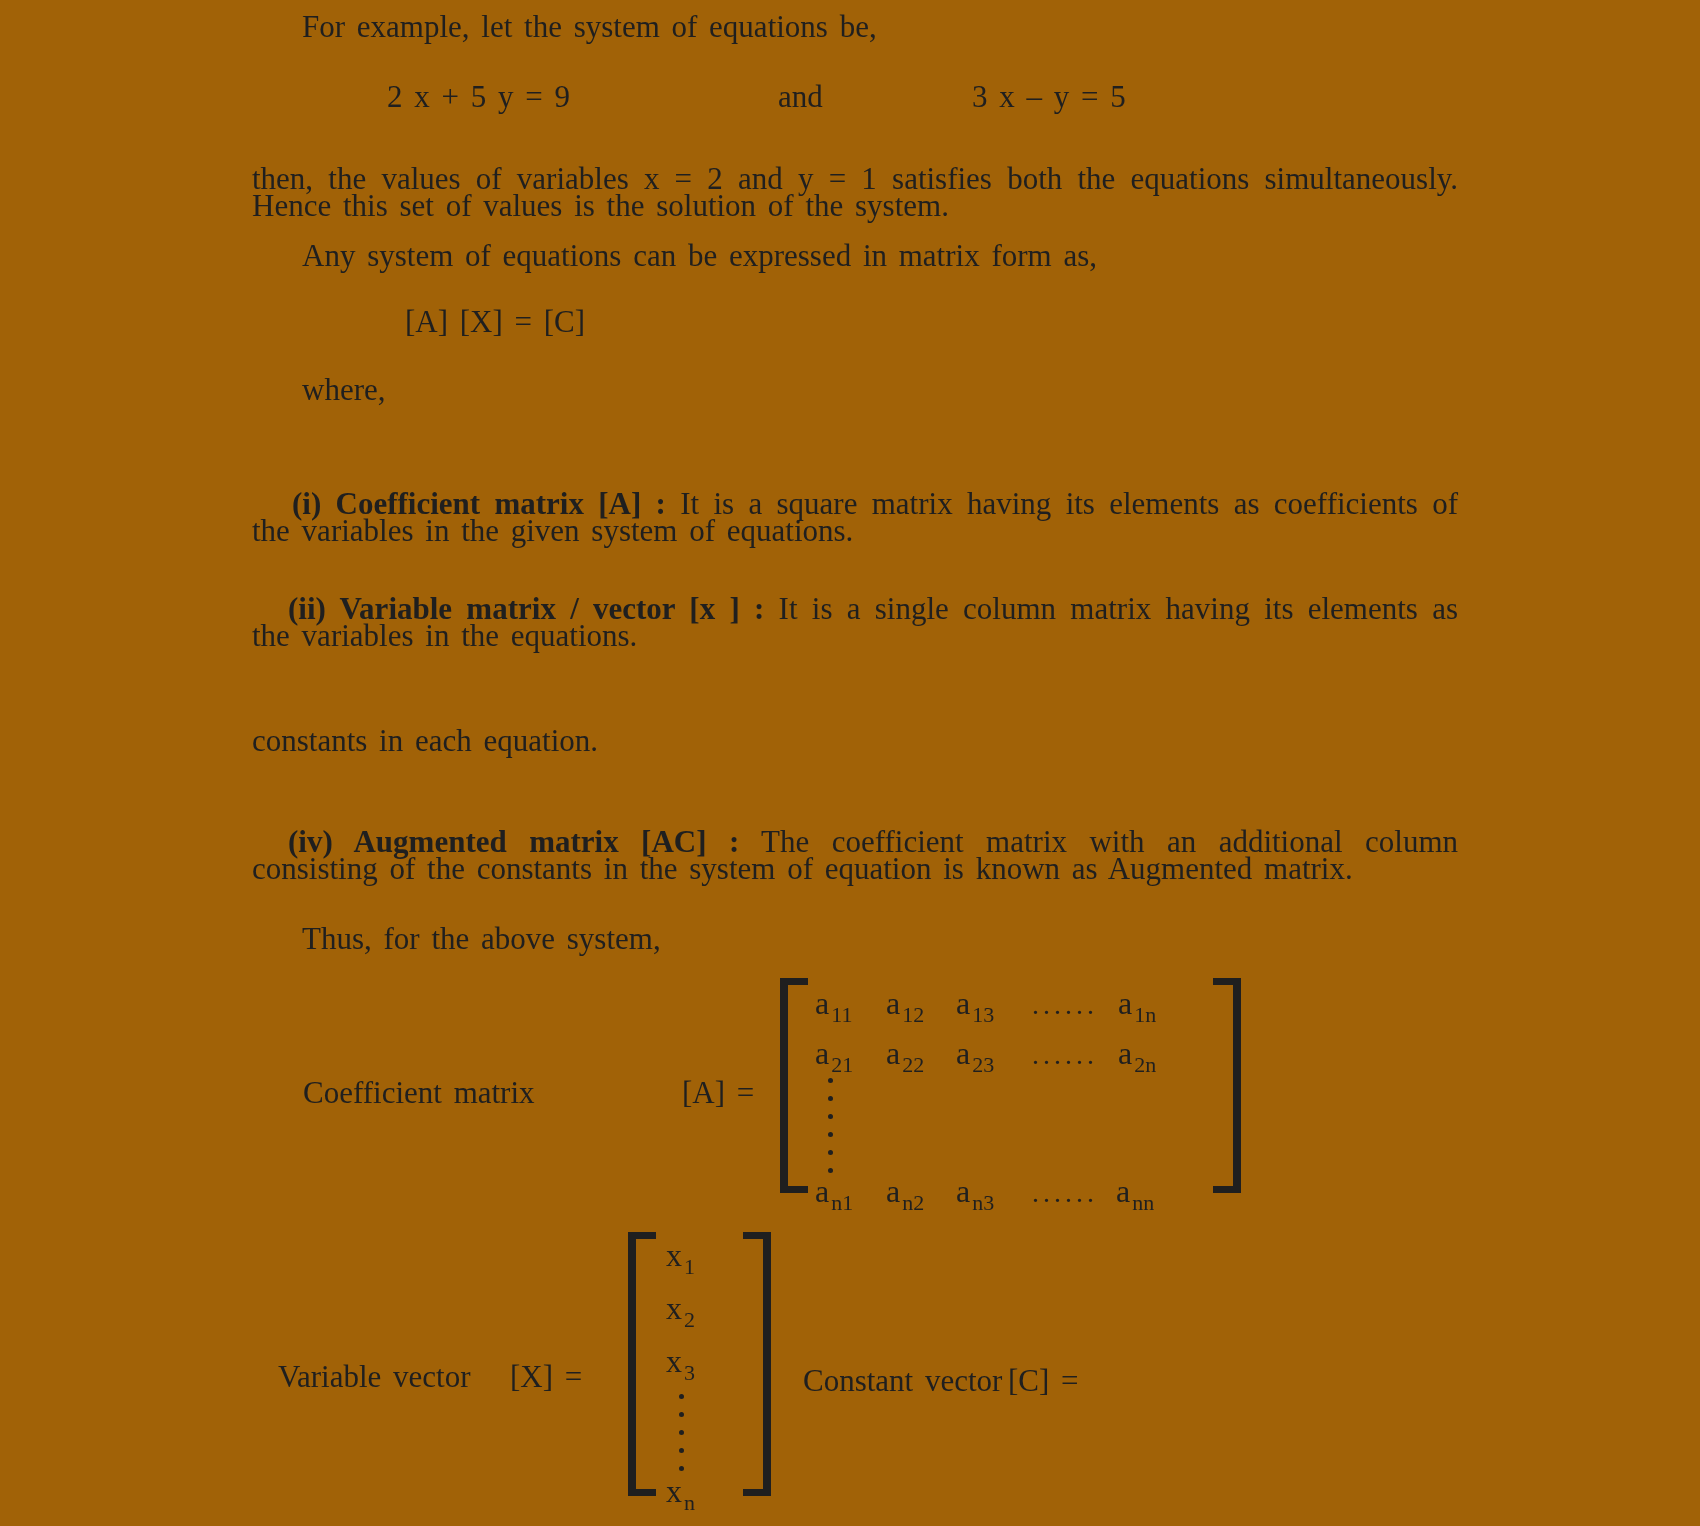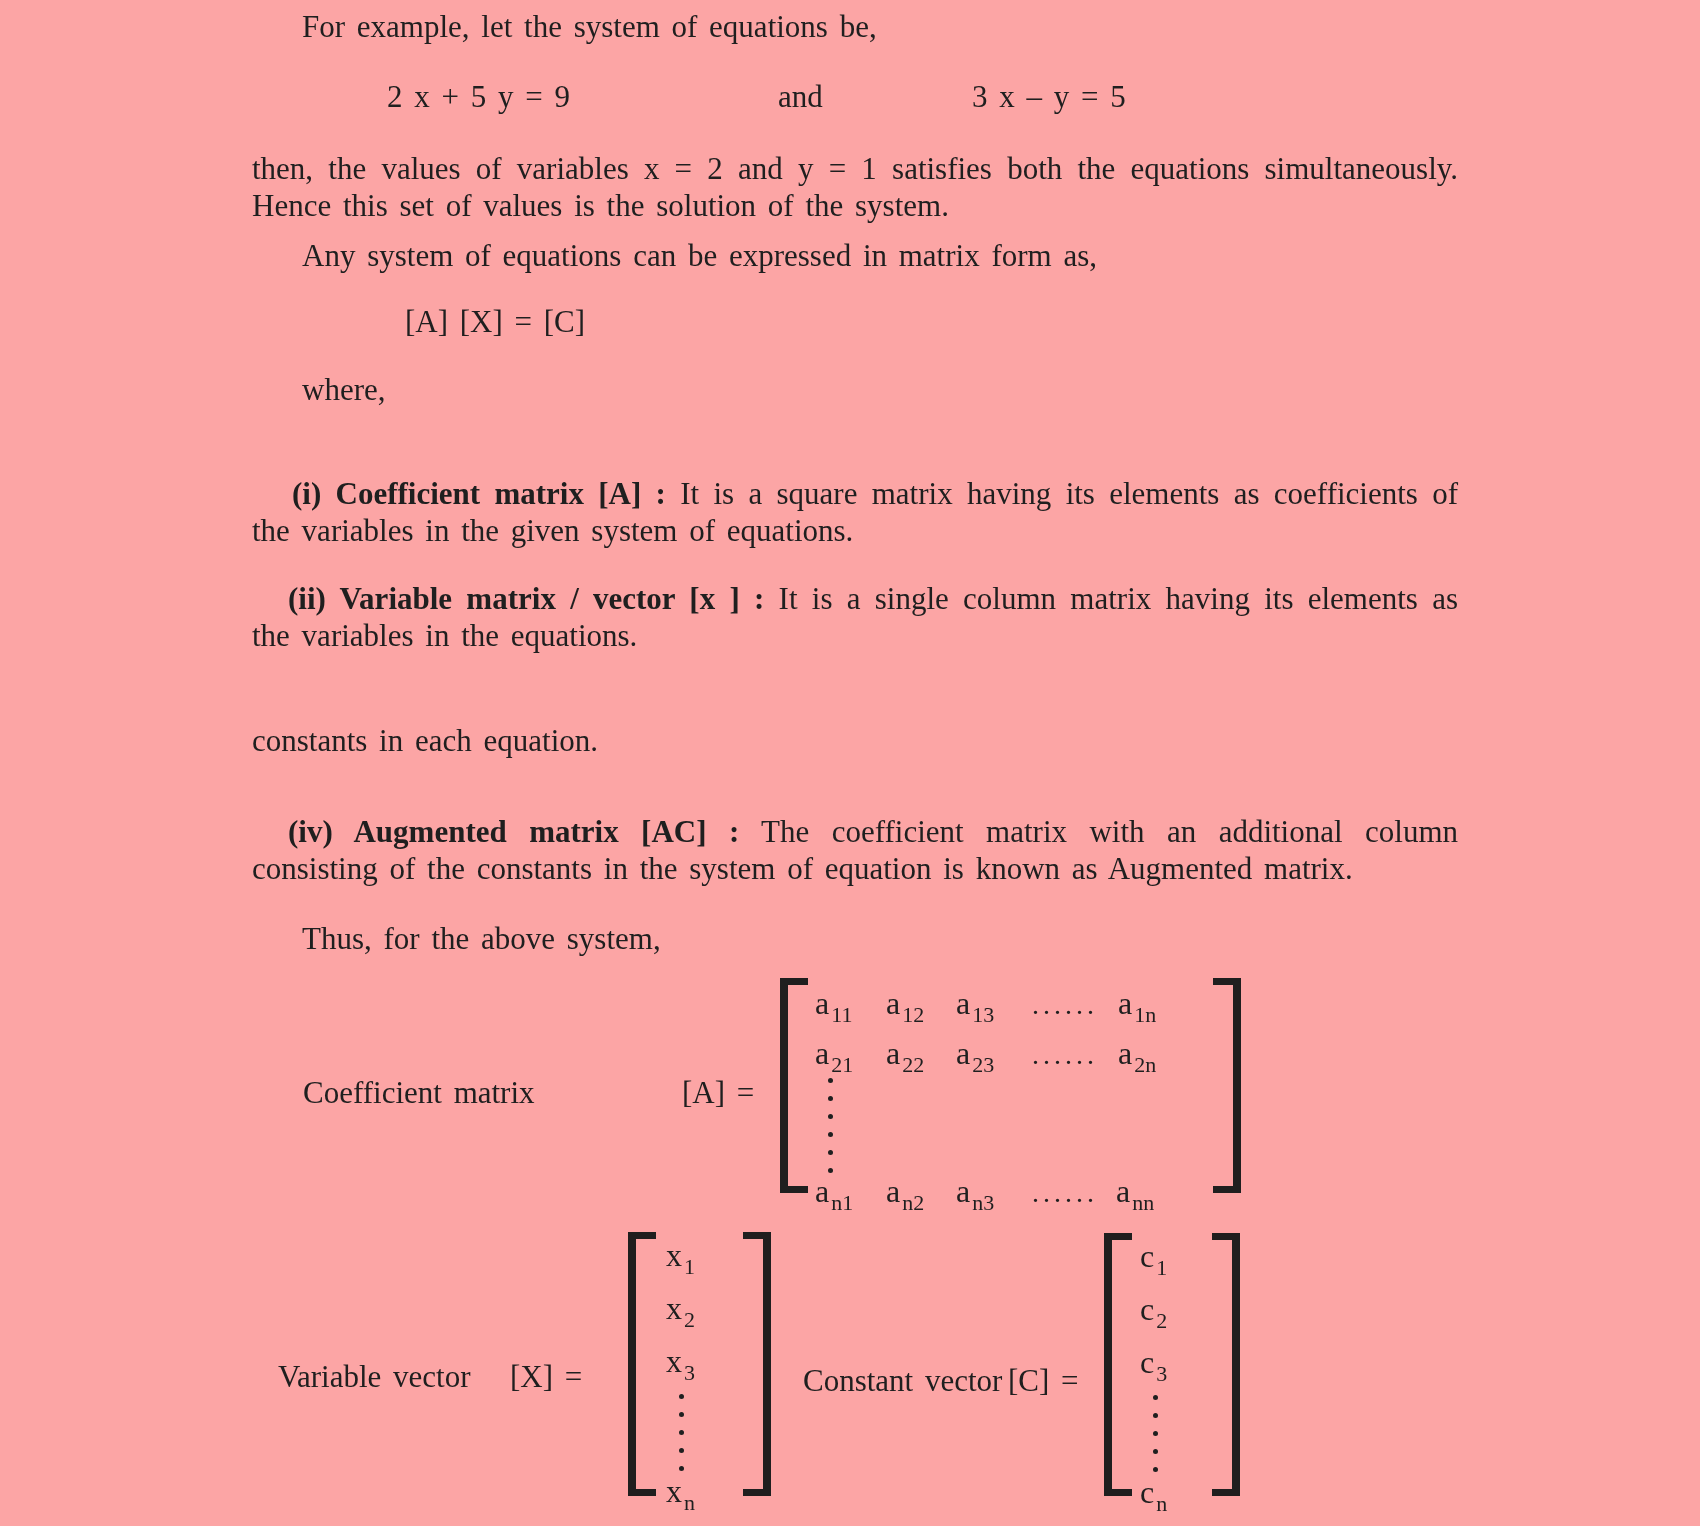--- a/index.html
+++ b/index.html
@@ -1,33 +1,34 @@
 <!DOCTYPE html>
 <html><head>
 <meta charset="utf-8">
 <style>
   html,body{margin:0;padding:0;background:#ffffff;}
   .page{
     position:relative;
     width:1700px;height:1526px;
-    background:#fca5a5;
+    background:#a16207;
     color:#1f1f1f;
     font-family:"Liberation Serif", serif;
     font-size:31px;
     line-height:37px;
     overflow:hidden;
   }
   .abs{position:absolute;white-space:nowrap;word-spacing:4px;}
   .jline{
     position:absolute;
     text-align:justify;
     text-align-last:justify;
     -moz-text-align-last:justify;
     word-spacing:4px;
     white-space:normal;
+    margin-top:10px;
   }
   .b{font-weight:bold;}
   
   .mtx{position:absolute;padding-left:35px;}
   .bl,.br{
     position:absolute;top:0;height:100%;width:28px;box-sizing:border-box;
     border-top:7px solid #1f1f1f;border-bottom:7px solid #1f1f1f;
   }
   .bl{left:0;border-left:8px solid #1f1f1f;}
   .br{right:0;border-right:8px solid #1f1f1f;}
@@ -136,29 +137,14 @@
       </div>
     <span class="mc" style="left:38px;top:242px"><span>x</span><span class="sb">n</span></span>
   </div>
 
   <div class="abs" style="left:803px;top:1362px">Constant vector</div>
   <div class="abs" style="left:1008px;top:1362px">
     <span>[C]</span>
     <span>=</span>
   </div>
 
-  <div class="mtx" style="left:1104px;top:1233px;width:101px;height:263px">
-    <div class="bl"></div>
-    <div class="br"></div>
-    <span class="mc" style="left:36px;top:6px"><span>c</span><span class="sb">1</span></span>
-    <span class="mc" style="left:36px;top:59px"><span>c</span><span class="sb">2</span></span>
-    <span class="mc" style="left:36px;top:112px"><span>c</span><span class="sb">3</span></span>
-    <div class="vdots" style="left:49px;top:162px">
-        <i></i>
-        <i></i>
-        <i></i>
-        <i></i>
-        <i></i>
-      </div>
-    <span class="mc" style="left:36px;top:242px"><span>c</span><span class="sb">n</span></span>
-  </div>
 
 </div>
 
 </body></html>

